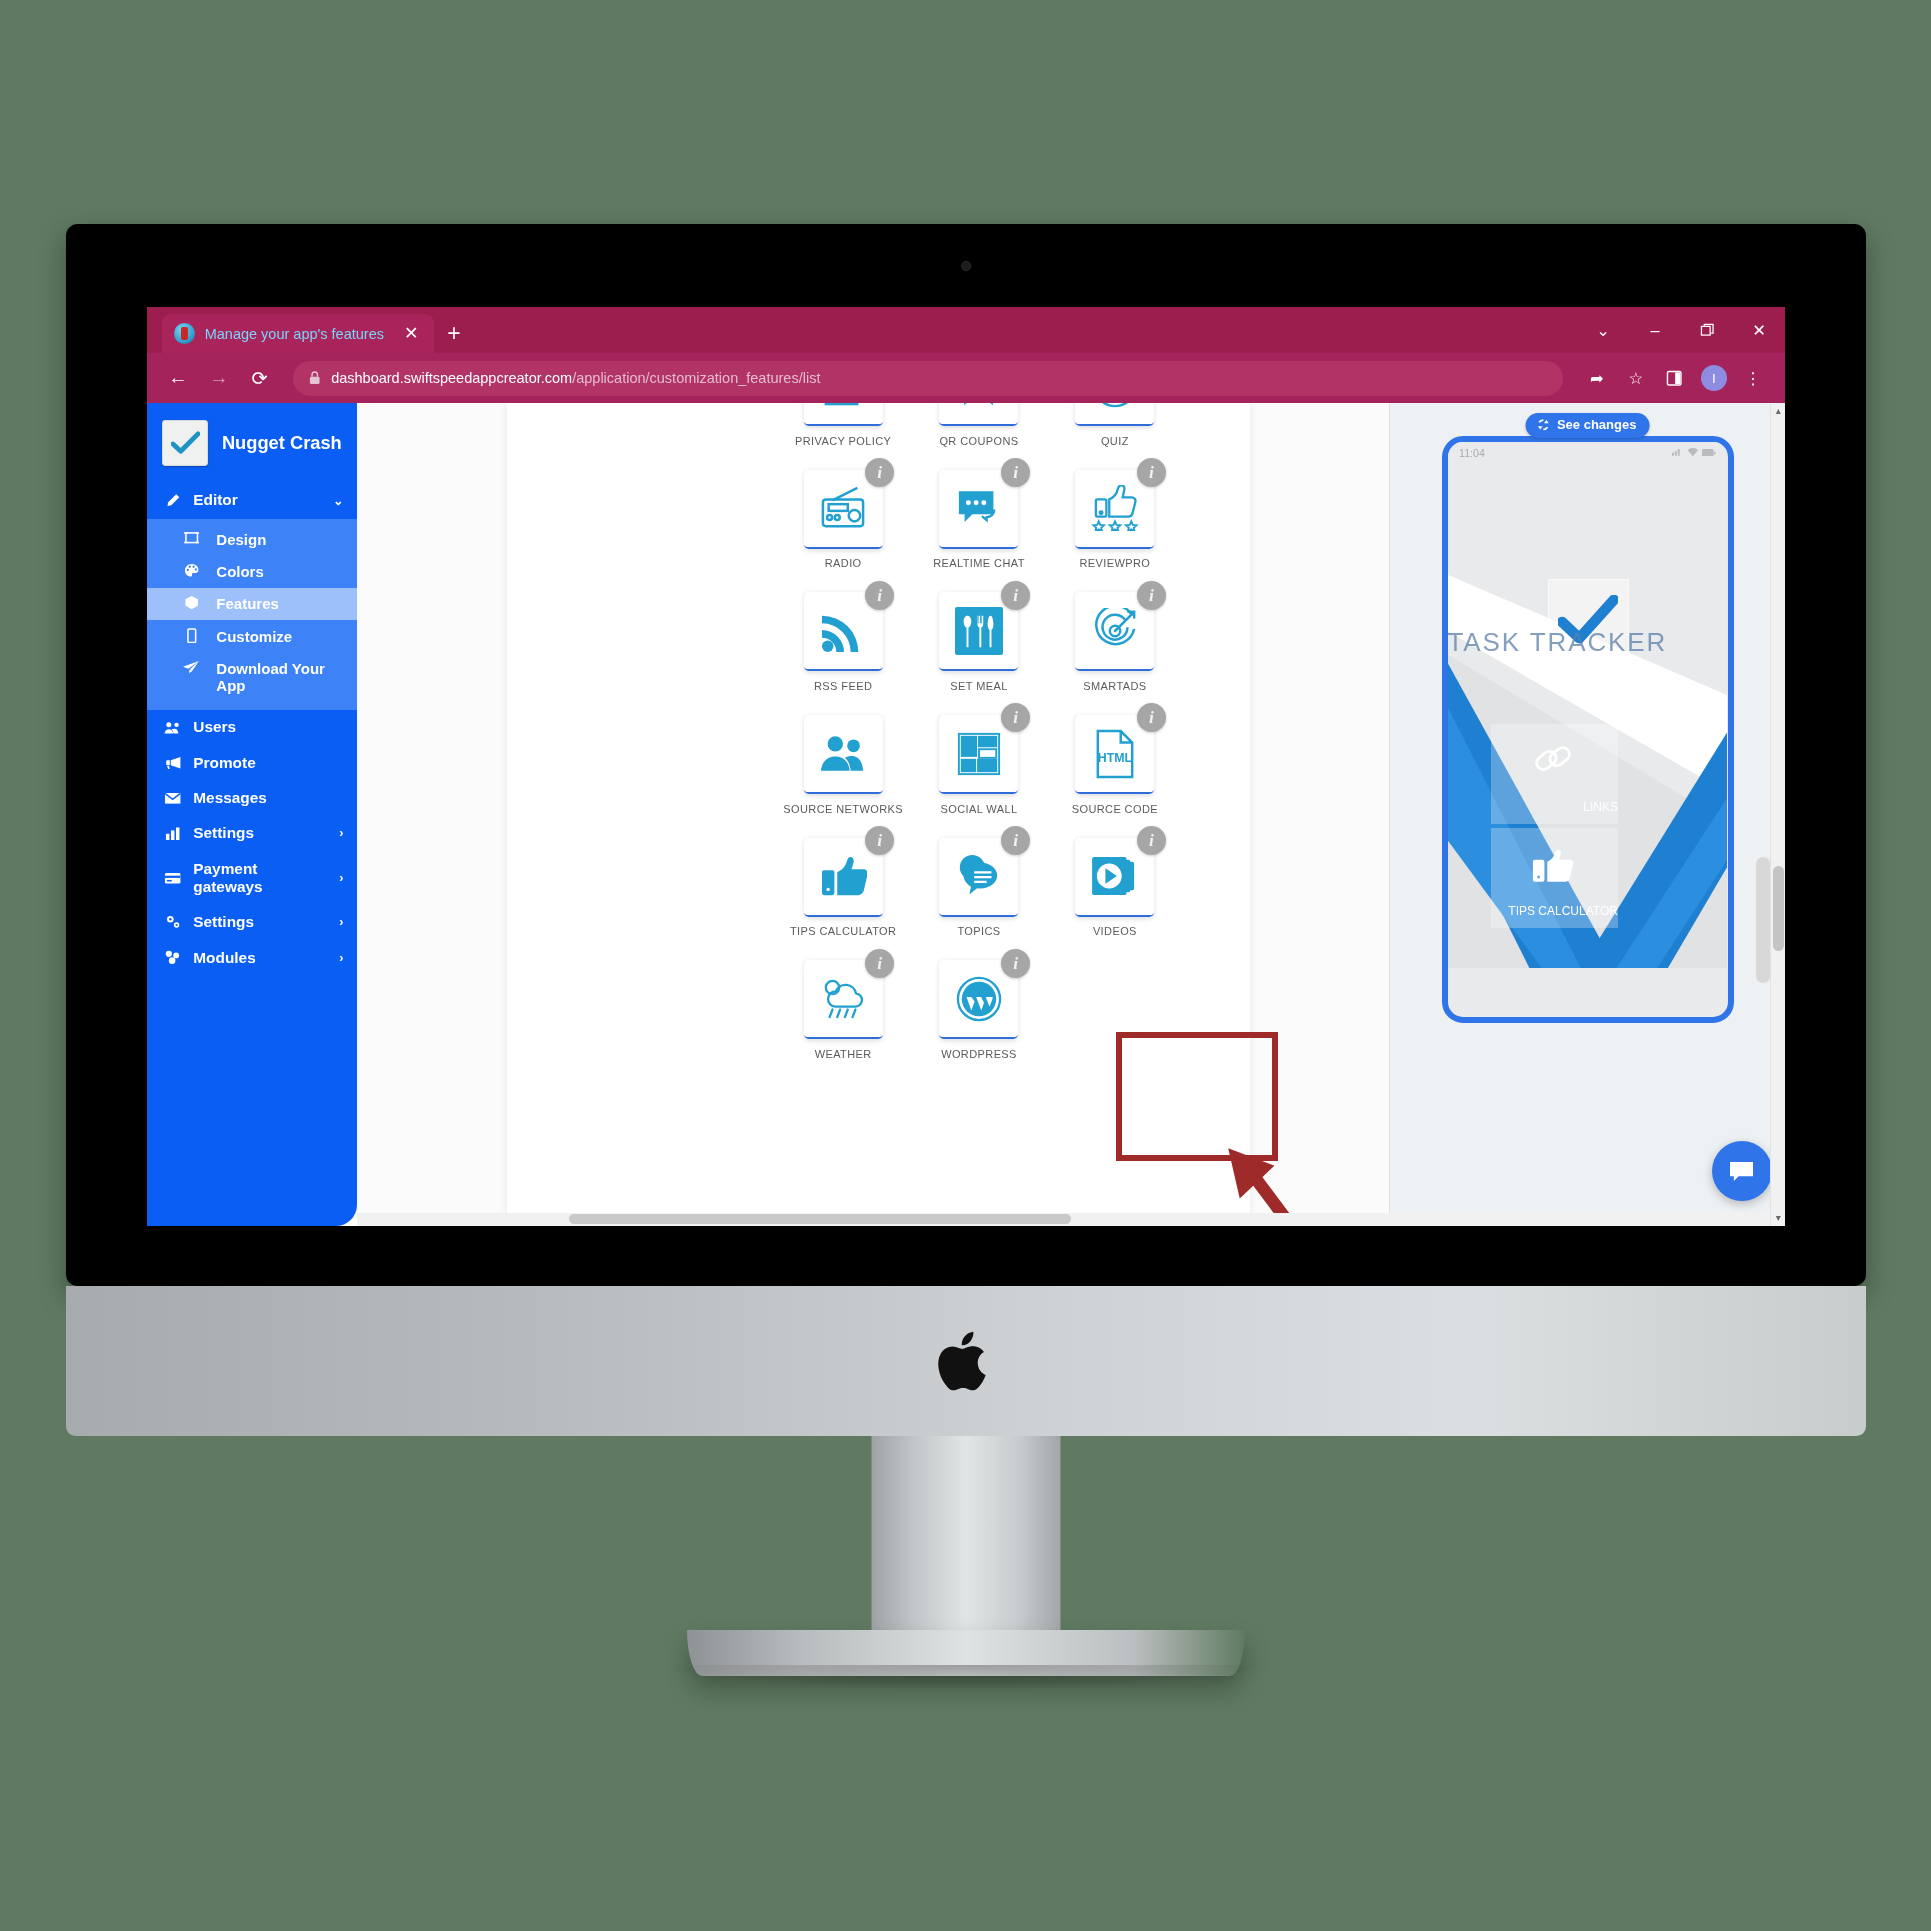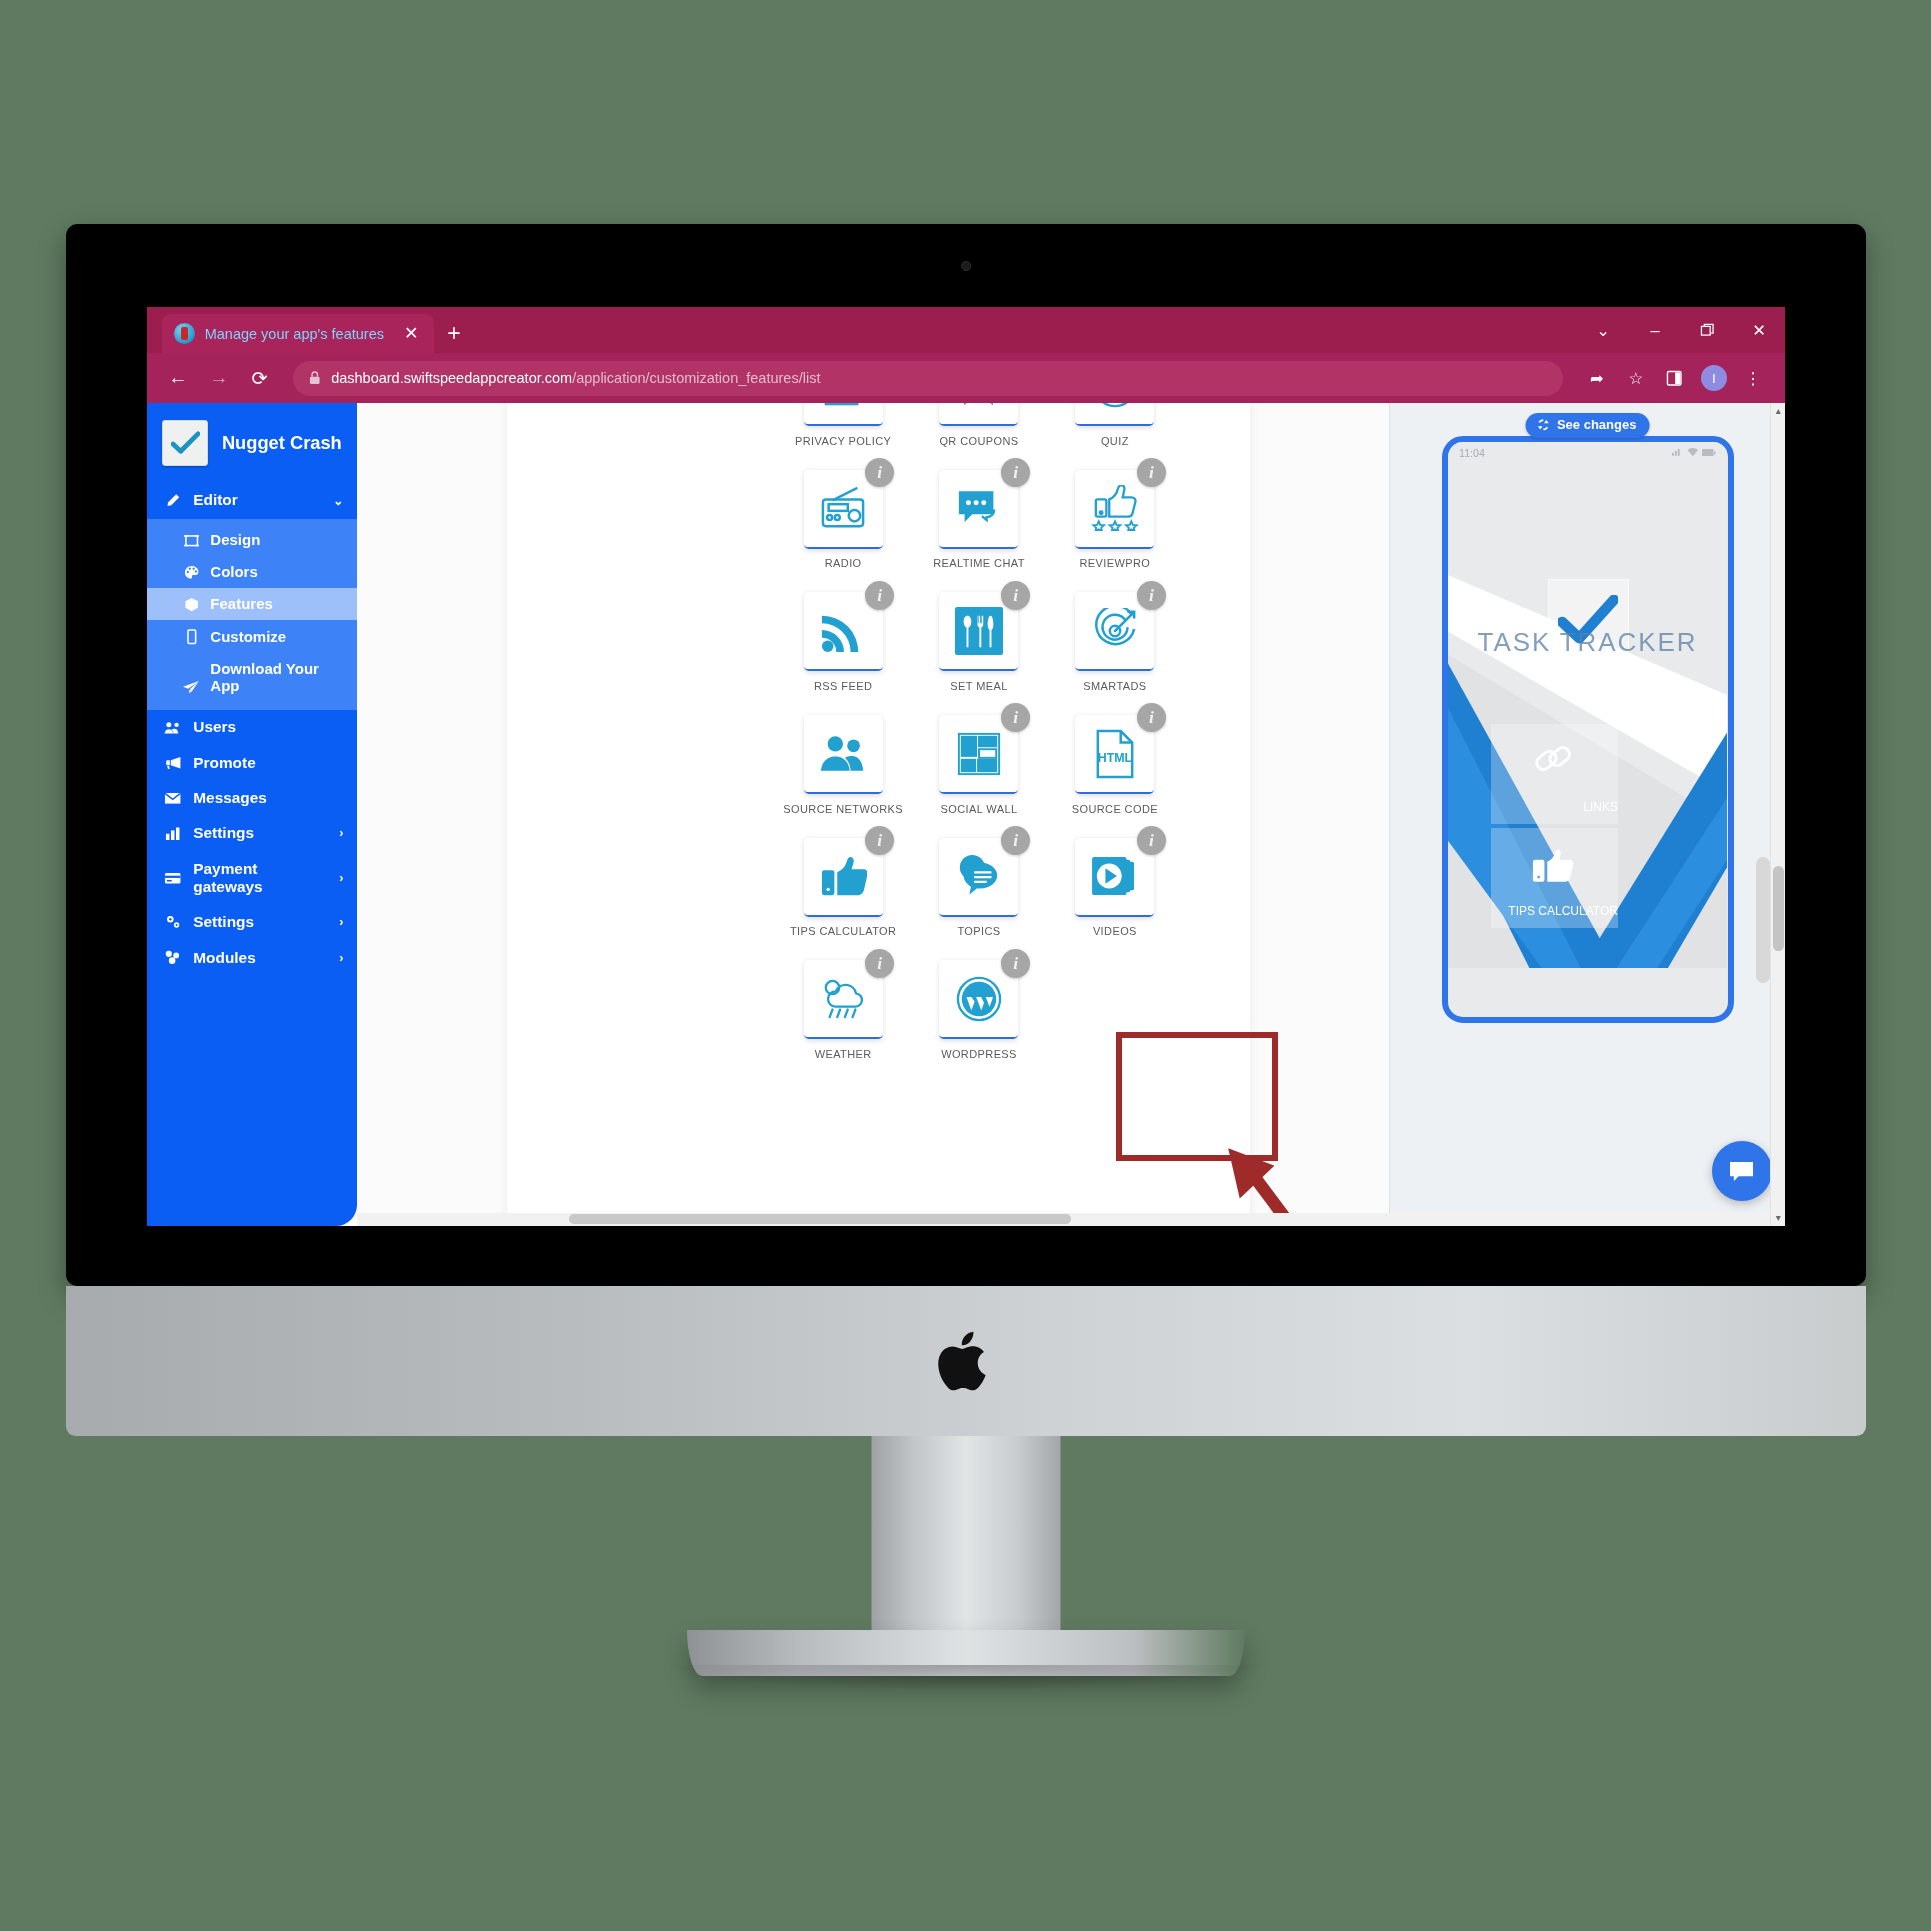--- a/index.html
+++ b/index.html
@@ -145,21 +145,21 @@
   }
   #brand-name { color:#fff; font-size: 18.3px; font-weight: bold; }
 
   .nav-group-header {
     display:flex; align-items:center; gap: 10.6px;
     padding: 9.7px 13.5px 9.7px 16.4px; color:#fff; font-size:15.4px; font-weight:bold;
   }
   .nav-group-header .caret { margin-left:auto; font-size:12.6px; }
   #editor-sub { background: #3d82f7; padding: 3.9px 0 7.7px 0; }
   .nav-sub-item {
-    display:flex; align-items:flex-end; gap: 9px;
+    display:flex; align-items:flex-start; gap: 15px;
     padding: 7.7px 13.5px 7.7px 35px; color:#fff; font-size:15px; font-weight:bold;
   }
   .nav-sub-item.active { background:#9dc0fb; }
   .nav-item {
     display:flex; align-items:center; gap: 10.6px;
     padding: 8.7px 13.5px 8.7px 16.4px; color:#fff; font-size:15.4px; font-weight:bold;
   }
   .nav-item .chev { margin-left:auto; font-size: 12.6px; }
   .nav-ico { width: 19.3px; display:flex; align-items:center; justify-content:center; flex:none; }
   .nav-ico svg { display:block; }
@@ -233,21 +233,21 @@
   #phone-status {
     position:absolute; left:0; top:0; width:100%; height: 21px;
     display:flex; align-items:center; justify-content:space-between;
     padding: 0 11.6px; z-index: 3;
     color:#a9acb0; font-size: 10.6px;
   }
   #phone-status .sig { display:flex; gap:3.9px; align-items:center; }
   #phone-canvas { position:absolute; inset:0; }
   #app-title-wm {
     position:absolute; left: 0; width: 100%; top: 185px;
-    text-align:center; font-size: 26px; letter-spacing: 1.9px;
+    text-align:left; font-size: 26px; letter-spacing: 1.9px;
     color: #5b7fa8; opacity: .75; z-index: 2;
   }
   #check-wm {
     position:absolute; left: 100px; top: 137px; width: 81px; height: 81px;
     background: rgba(255,255,255,.45); border: 1px solid rgba(255,255,255,.6);
     z-index: 2; display:flex; align-items:center; justify-content:center;
   }
   .app-tile {
     position:absolute; background: rgba(255,255,255,.28);
     display:flex; flex-direction:column; align-items:flex-end; justify-content:flex-end;

